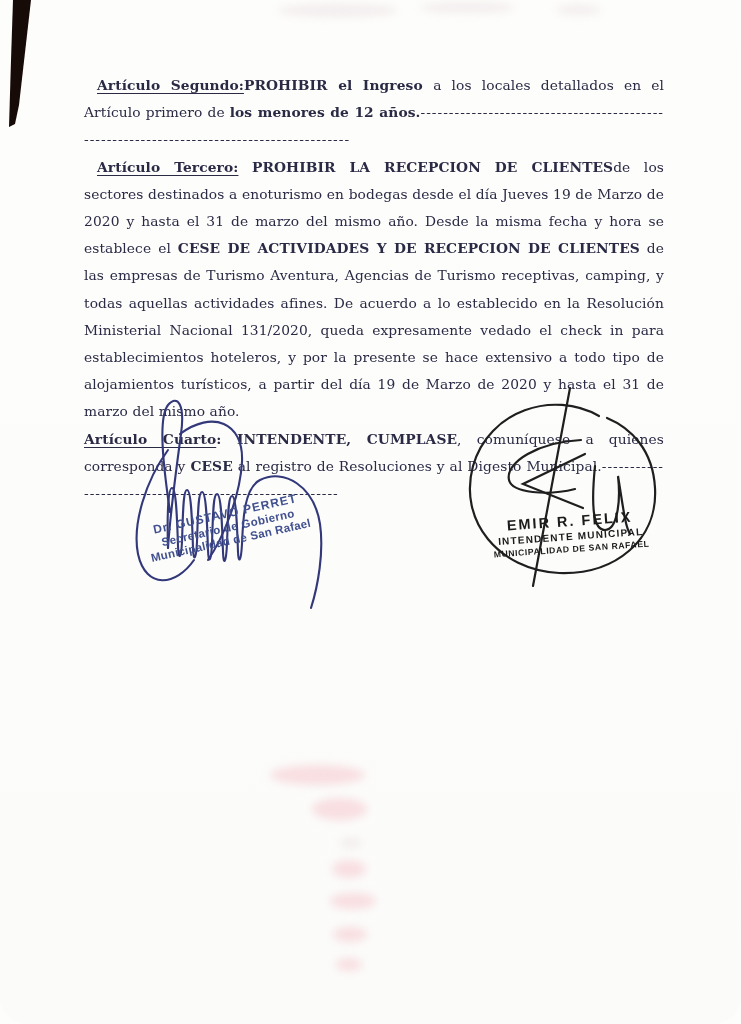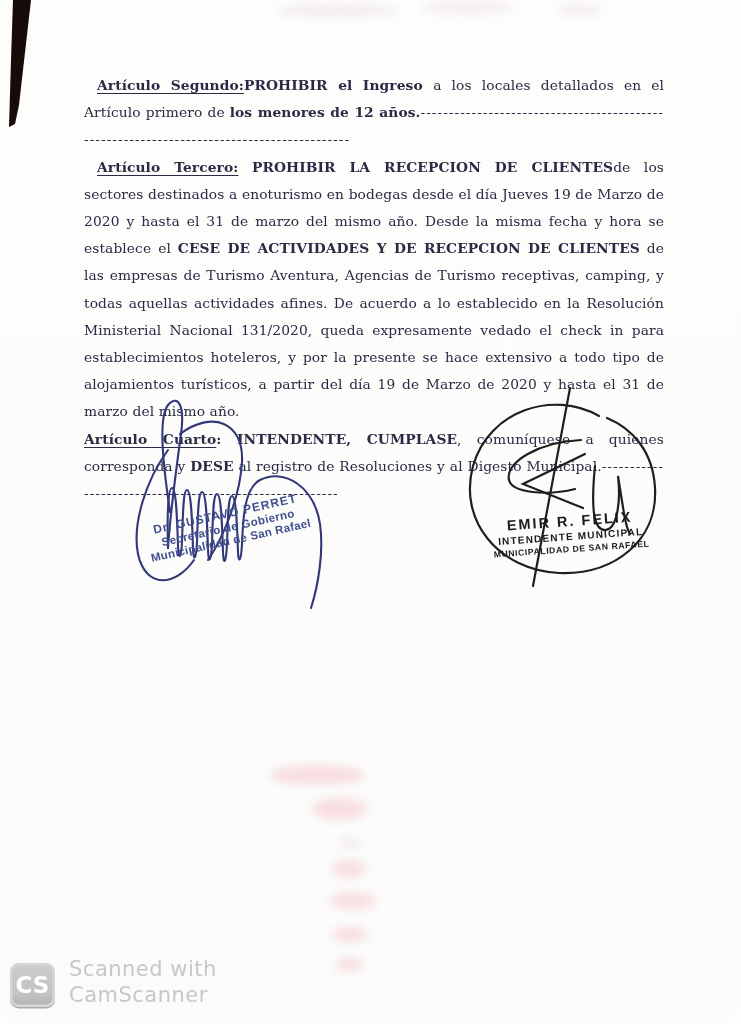--- a/index.html
+++ b/index.html
@@ -77,21 +77,21 @@
 
   <div class="scan-artifact"></div>
 
   <div class="smudge faint" style="left:278px;top:4px;width:120px;height:13px;"></div>
   <div class="smudge faint" style="left:420px;top:2px;width:95px;height:11px;"></div>
   <div class="smudge faint" style="left:556px;top:5px;width:45px;height:10px;"></div>
 
   <div class="doc-text">
       <div class="para indent"><span class="b u ">Artículo Segundo:</span><span class="b ">PROHIBIR el Ingreso </span><span class="">a los locales detallados en el Artículo primero de </span><span class="b ">los menores de 12 años.</span><span class="d">------------------------------------------------------------------------------------------</span></div>
       <div class="para indent"><span class="b u ">Artículo Tercero:</span><span class=""> </span><span class="b ">PROHIBIR LA RECEPCION DE CLIENTES</span><span class="">de los sectores destinados a enoturismo en bodegas desde el día Jueves 19 de Marzo de 2020 y hasta el 31 de marzo del mismo año. Desde la misma fecha y hora se establece el </span><span class="b ">CESE DE ACTIVIDADES Y DE RECEPCION DE CLIENTES</span><span class=""> de las empresas de Turismo Aventura, Agencias de Turismo receptivas, camping, y todas aquellas actividades afines. De acuerdo a lo establecido en la Resolución Ministerial Nacional 131/2020, queda expresamente vedado el check in para establecimientos hoteleros, y por la presente se hace extensivo a todo tipo de alojamientos turísticos, a partir del día 19 de Marzo de 2020 y hasta el 31 de marzo del mismo año.</span></div>
-      <div class="para"><span class="b u ">Artículo Cuarto</span><span class="b ">: </span><span class="b ">INTENDENTE, CUMPLASE</span><span class="">, comuníquese a quienes corresponda y </span><span class="b ">DESE</span><span class=""> al registro de Resoluciones y al Digesto Municipal.</span><span class="d">--------------------------------------------------------</span></div>
+      <div class="para"><span class="b u ">Artículo Cuarto</span><span class="b ">: </span><span class="b ">INTENDENTE, CUMPLASE</span><span class="">, comuníquese a quienes corresponda y </span><span class="b ">CESE</span><span class=""> al registro de Resoluciones y al Digesto Municipal.</span><span class="d">--------------------------------------------------------</span></div>
     </div>
 
   <div class="sig" style="left:118px;top:392px;">
     <svg width="232" height="238" viewBox="0 0 232 238" fill="none">
       <g stroke="#32387a" stroke-width="2.1" stroke-linecap="round" fill="none">
 
         <path d="M52 120 C45 72 40 26 50 13 C60 2 67 13 63 42 C57 86 52 124 50 156"></path>
 
         <path d="M50 58 C28 88 14 132 20 162 C28 198 58 194 76 168"></path>
 
@@ -132,21 +132,14 @@
   </div>
 
   <div class="smudge pink" style="left:270px;top:765px;width:95px;height:20px;"></div>
   <div class="smudge pink" style="left:312px;top:798px;width:55px;height:22px;"></div>
   <div class="smudge faint" style="left:340px;top:838px;width:22px;height:10px;"></div>
   <div class="smudge pink" style="left:332px;top:860px;width:34px;height:18px;"></div>
   <div class="smudge pink" style="left:330px;top:893px;width:46px;height:16px;"></div>
   <div class="smudge pink" style="left:333px;top:927px;width:34px;height:15px;"></div>
   <div class="smudge pink" style="left:336px;top:958px;width:26px;height:13px;"></div>
 
-  <div class="cam">
-    <div class="cam-badge">CS</div>
-    <div class="cam-text">
-      <div>Scanned with</div>
-      <div>CamScanner</div>
-    </div>
-  </div>
 
 </div>
 
 </body></html>

